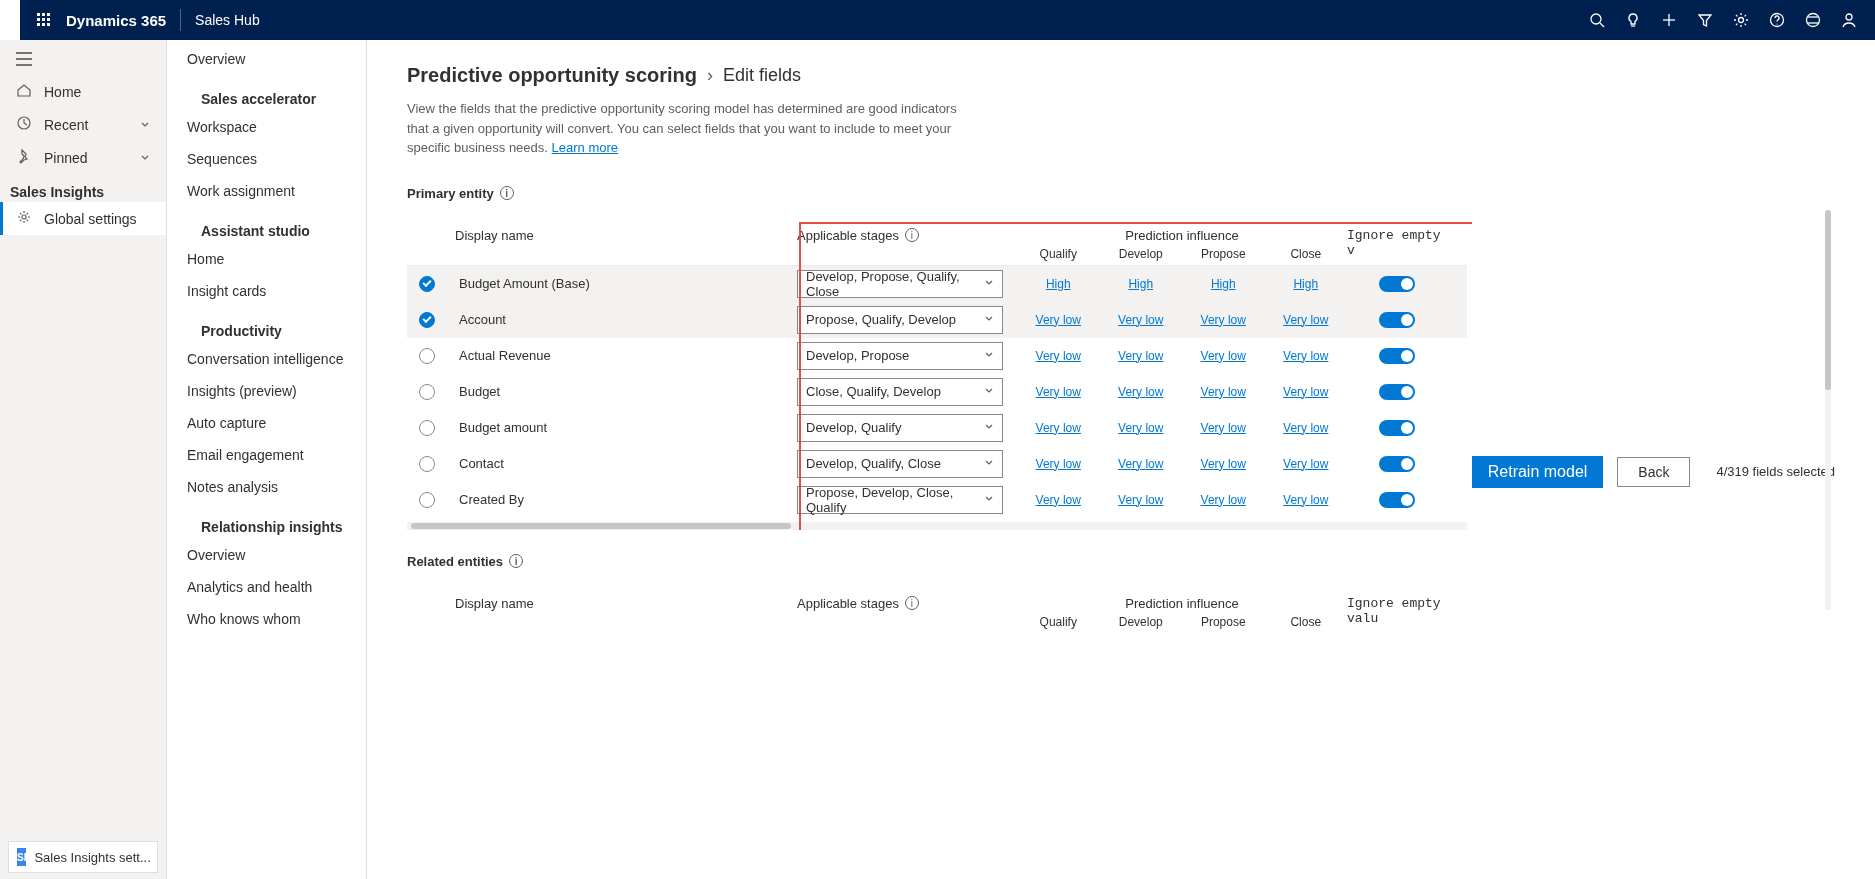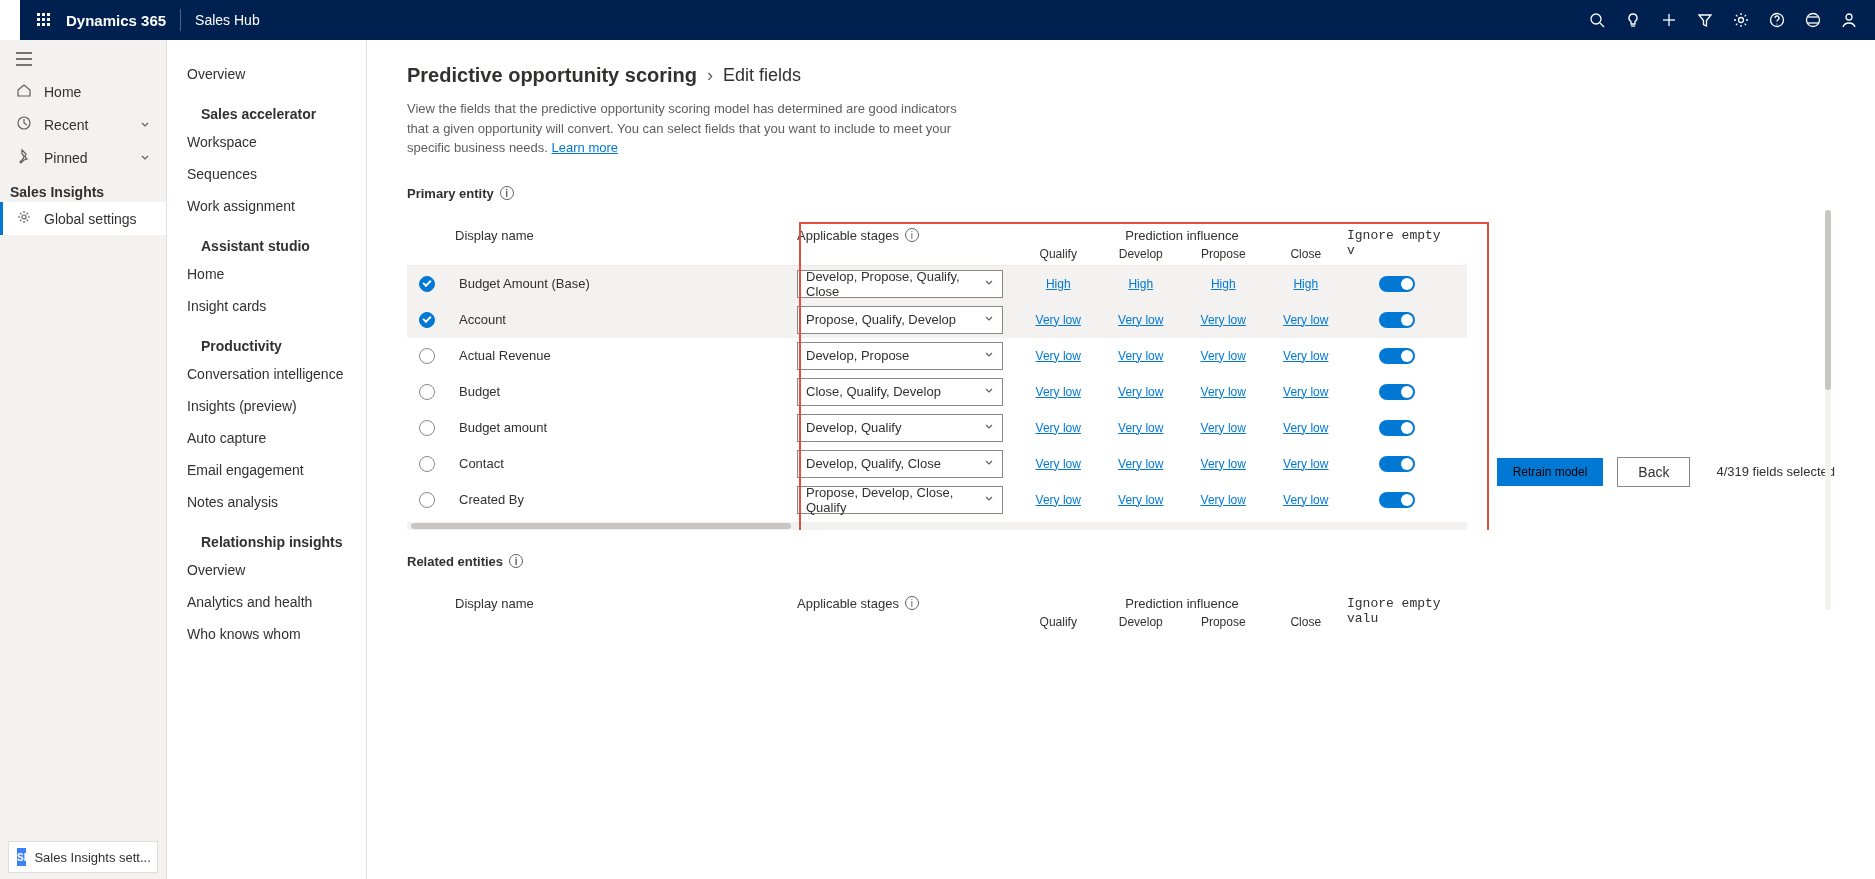--- a/index.html
+++ b/index.html
@@ -24,21 +24,21 @@
   .leftnav .nav-item { display: flex; align-items: center; padding: 7px 16px; font-size: 14px; color: #323130; cursor: pointer; gap: 12px; }
   .leftnav .nav-item.selected { background: #fff; border-left: 3px solid #0078d4; padding-left: 13px; }
   .leftnav .nav-item .chev { margin-left: auto; }
   .leftnav .nav-section { padding: 10px 10px 2px; font-weight: 600; font-size: 14px; color: #323130; }
   .leftnav .nav-icon svg { width: 16px; height: 16px; fill: none; stroke: #605e5c; stroke-width: 1.2; }
   .leftnav .bottom { margin-top: auto; padding: 6px 8px; }
   .leftnav .env { display: flex; align-items: center; gap: 8px; background: #fff; padding: 6px 8px; border: 1px solid #e1dfdd; font-size: 13px; cursor: pointer; white-space: nowrap; overflow: hidden; }
   .leftnav .env .badge { width: 18px; height: 18px; background: #3b82f6; color: #fff; font-size: 10px; font-weight: 600; display: flex; align-items: center; justify-content: center; }
 
   
-  .secondnav { width: 200px; border-right: 1px solid #e1dfdd; padding: 18px 0; overflow-y: auto; }
+  .secondnav { width: 200px; border-right: 1px solid #e1dfdd; padding: 3px 0; overflow-y: auto; }
   .secondnav .item { padding: 8px 20px; font-size: 14px; color: #323130; cursor: pointer; }
   .secondnav .group { padding: 16px 20px 4px; font-weight: 600; font-size: 14px; margin-left: 14px; }
 
   
   .main { flex: 1; padding: 24px 40px 0; overflow: hidden; display: flex; flex-direction: row; position: relative; }
   .crumb { display: flex; align-items: center; gap: 10px; margin-bottom: 12px; }
   .crumb .c1 { font-size: 20px; font-weight: 600; }
   .crumb .sep { color: #605e5c; font-size: 18px; }
   .crumb .c2 { font-size: 18px; }
   .desc { font-size: 13px; color: #605e5c; max-width: 560px; line-height: 1.5; }
@@ -77,21 +77,21 @@
   .row .ignorecell { width: 100px; display:flex; justify-content:center; }
   .toggle { width: 36px; height: 16px; background: #0078d4; border-radius: 8px; position: relative; cursor:pointer; }
   .toggle::after { content:""; position:absolute; width:12px; height:12px; background:#fff; border-radius:50%; top:2px; right:2px; }
 
   .highlight-box { position:absolute; border:2px solid #e74c3c; pointer-events:none; }
 
   .hscroll { height: 8px; background: #f3f2f1; margin-top: 4px; position:relative; }
   .hscroll .thumb { position:absolute; left:4px; top:1px; width: 380px; height:6px; background:#c8c6c4; border-radius:3px; }
 
   .footer-bar { display:flex; align-items:center; gap:14px; padding: 16px 0; }
-  .btn-primary { background:#0078d4; color:#000000; border:none; padding:7px 16px; font-size:12px; cursor:pointer; }
+  .btn-primary { background:#0078d4; color:#ffffff; border:none; padding:7px 16px; font-size:16px; cursor:pointer; }
   .btn-secondary { background:#fff; color:#323130; border:1px solid #8a8886; padding:6px 20px; font-size:14px; cursor:pointer; }
   .footer-bar .status { font-size:13px; color:#323130; margin-left:12px; }
 
   .main-scroll { flex:1; overflow-y:auto; }
   .vscroll-mock { position:absolute; right:44px; top:170px; width:6px; height:400px; background:#f3f2f1; }
   .vscroll-mock .thumb { width:6px; height:180px; background:#c8c6c4; border-radius:3px; }
 
   .sep-line { height:1px; border-top:1px solid #edebe9; }
 </style>
 </head>

